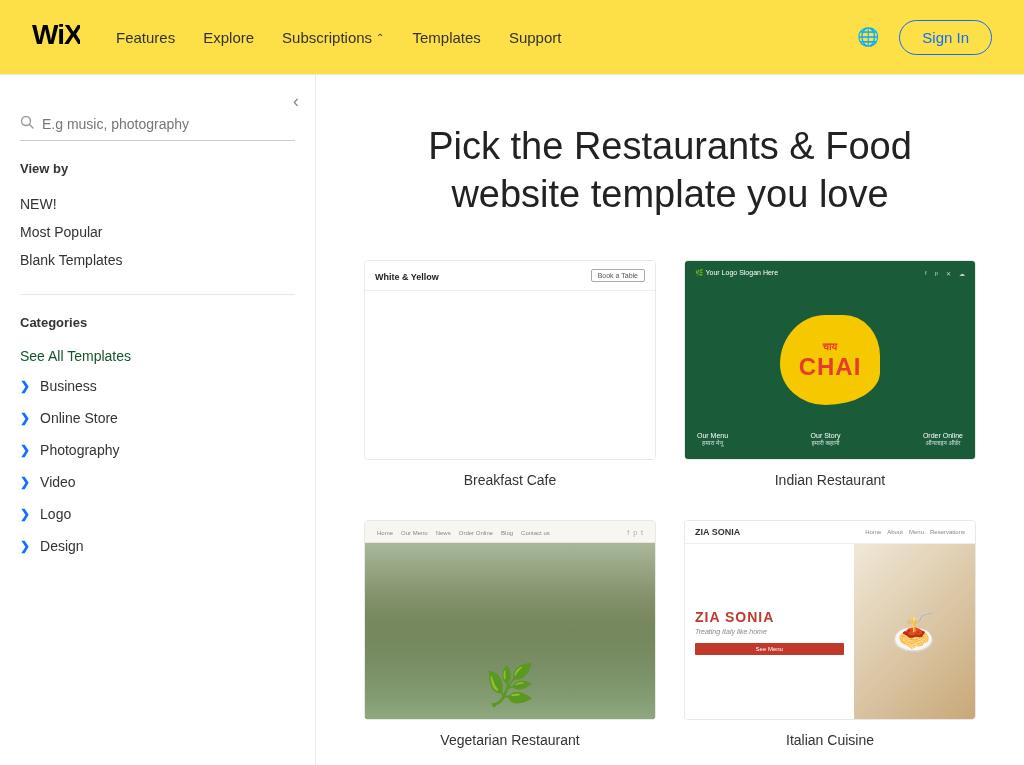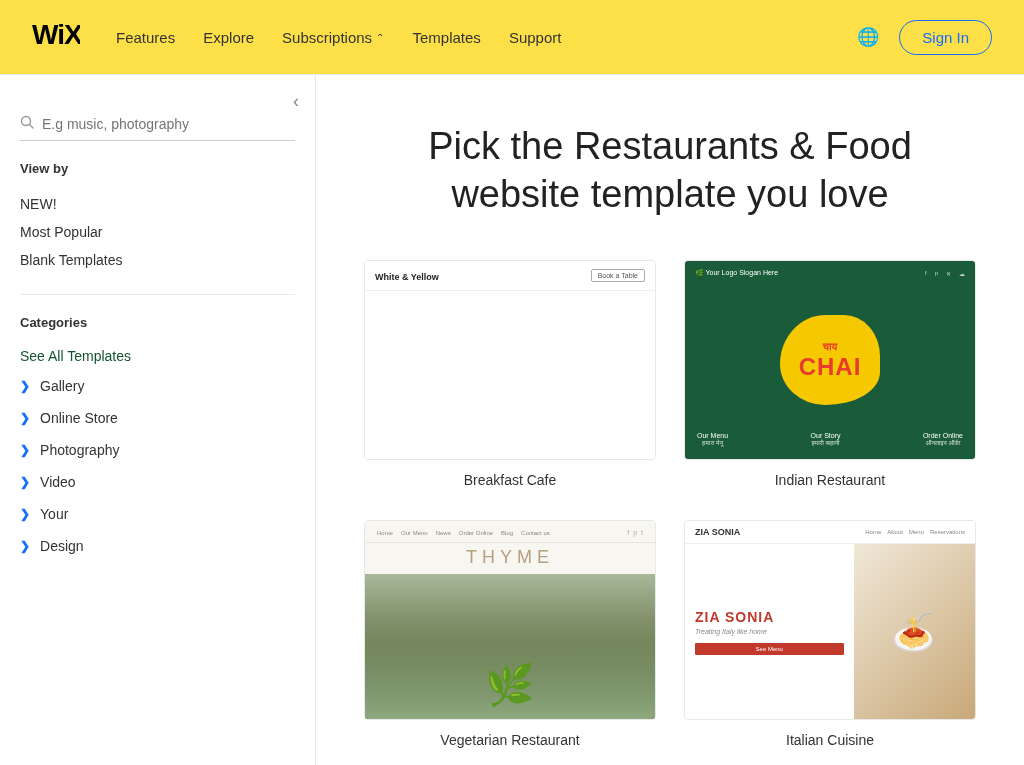--- a/index.html
+++ b/index.html
@@ -193,37 +193,37 @@
       <a class="sidebar-link">Blank Templates</a>
     </div>
 
     <hr class="sidebar-divider">
 
     <div class="categories-label">Categories</div>
     <a class="see-all-link">See All Templates</a>
 
     <div class="cat-item">
       <span class="cat-chevron">❯</span>
-      <span class="cat-label">Gallery</span>
+      <span class="cat-label">Business</span>
     </div>
     <div class="cat-item">
       <span class="cat-chevron">❯</span>
       <span class="cat-label">Online Store</span>
     </div>
     <div class="cat-item">
       <span class="cat-chevron">❯</span>
       <span class="cat-label">Photography</span>
     </div>
     <div class="cat-item">
       <span class="cat-chevron">❯</span>
       <span class="cat-label">Video</span>
     </div>
     <div class="cat-item">
       <span class="cat-chevron">❯</span>
-      <span class="cat-label">Your</span>
+      <span class="cat-label">Logo</span>
     </div>
     <div class="cat-item">
       <span class="cat-chevron">❯</span>
       <span class="cat-label">Design</span>
     </div>
   </aside>
 
   <main class="main">
     <h1 class="page-title">Pick the Restaurants &amp; Food<br>website template you love</h1>
 
@@ -287,21 +287,20 @@
                 <span>Order Online</span>
                 <span>Blog</span>
                 <span>Contact us</span>
               </div>
               <div class="tpl-th-social">
                 <span>f</span>
                 <span>p</span>
                 <span>t</span>
               </div>
             </div>
-            <div style="text-align:center; padding: 4px 0 6px; font-size:18px; font-weight:300; letter-spacing:5px; color:#b5a080;">THYME</div>
             <div class="tpl-th-img">
               <div class="tpl-th-hands"></div>
             </div>
           </div>
         </div>
         <div class="template-name">Vegetarian Restaurant</div>
       </div>
 
       <div class="template-card">
         <div class="template-thumb">

